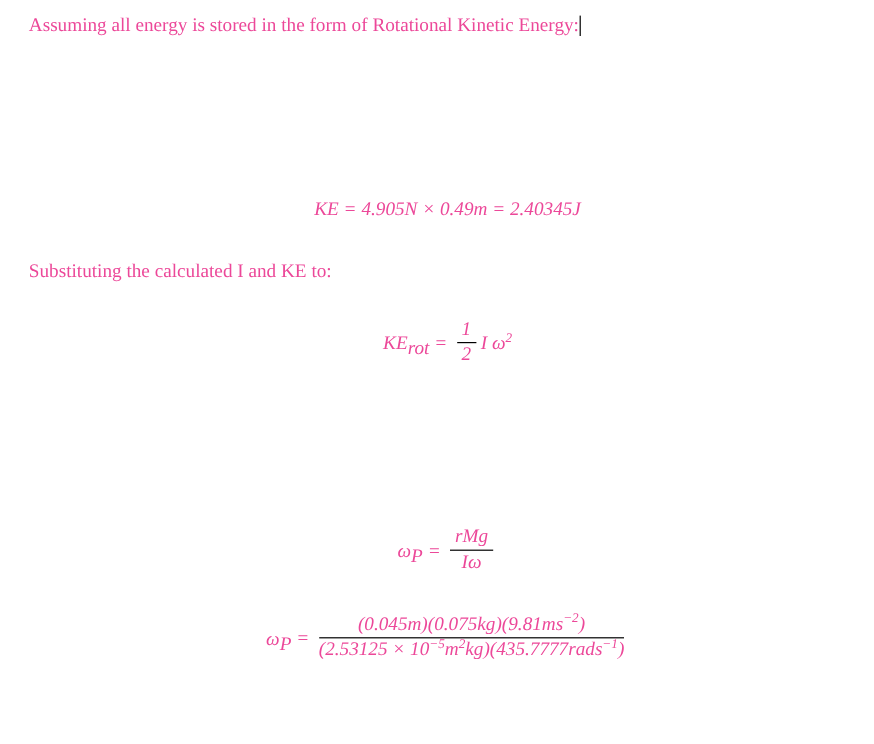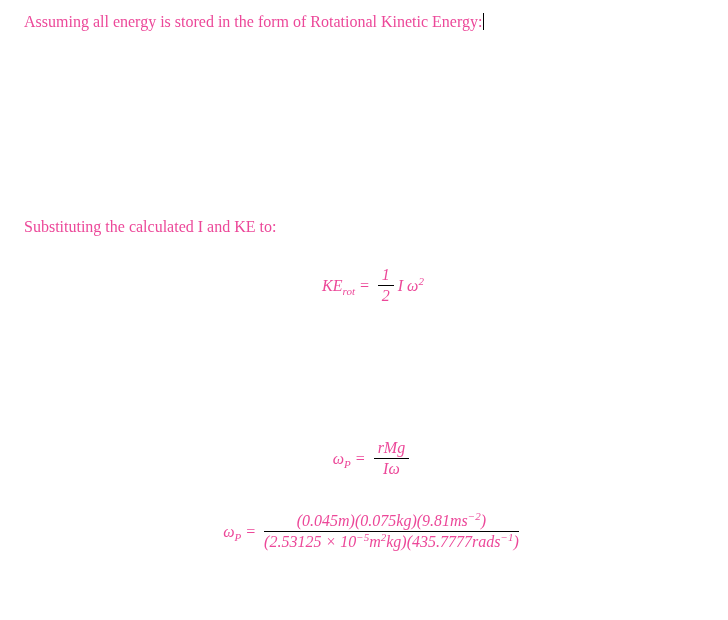--- a/index.html
+++ b/index.html
@@ -25,21 +25,21 @@
     position: absolute;
     left: 18px;
     width: 710px;
     text-align: center;
     font-size: 16px;
     font-style: italic;
     white-space: nowrap;
   }
   .eqsign { margin: 0 4px; }
   sub.msub {
-    font-size: 11px;
+    font-size: 16px;
     font-style: italic;
     line-height: 0;
   }
   sup.msup {
     font-size: 11px;
     line-height: 0;
   }
   .frac {
     display: inline-block;
     vertical-align: middle;
@@ -67,20 +67,21 @@
 </style>
 </head>
 <body>
 
 <div class="page">
 
   <div class="para" style="top:12px"><span>Assuming all energy is stored in the form of Rotational Kinetic Energy:</span><span class="caret"></span></div>
 
 
 
+  <div class="eq" style="top:166px"><span>KE = 4.905N × 0.49m = 2.40345J</span></div>
 
   <div class="para" style="top:217px"><span>Substituting the calculated I and KE to:</span></div>
 
   <div class="eq" style="top:268px"><span>KE</span><sub class="msub">rot</sub><span class="eqsign">=</span><span class="frac"><span class="num">1</span><span class="den">2</span></span><span>I ω</span><sup class="msup">2</sup></div>
 
 
 
   <div class="eq" style="top:441px"><span>ω</span><sub class="msub">P</sub><span class="eqsign">=</span><span class="frac"><span class="num">rMg</span><span class="den">Iω</span></span></div>
 
   <div class="eq" style="top:514px"><span>ω</span><sub class="msub">P</sub><span class="eqsign">=</span><span class="frac"><span class="num"><span>(0.045m)(0.075kg)(9.81ms</span><sup class="msup">−2</sup><span>)</span></span><span class="den"><span>(2.53125 × 10</span><sup class="msup">−5</sup><span>m</span><sup class="msup">2</sup><span>kg)(435.7777rads</span><sup class="msup">−1</sup><span>)</span></span></span></div>

